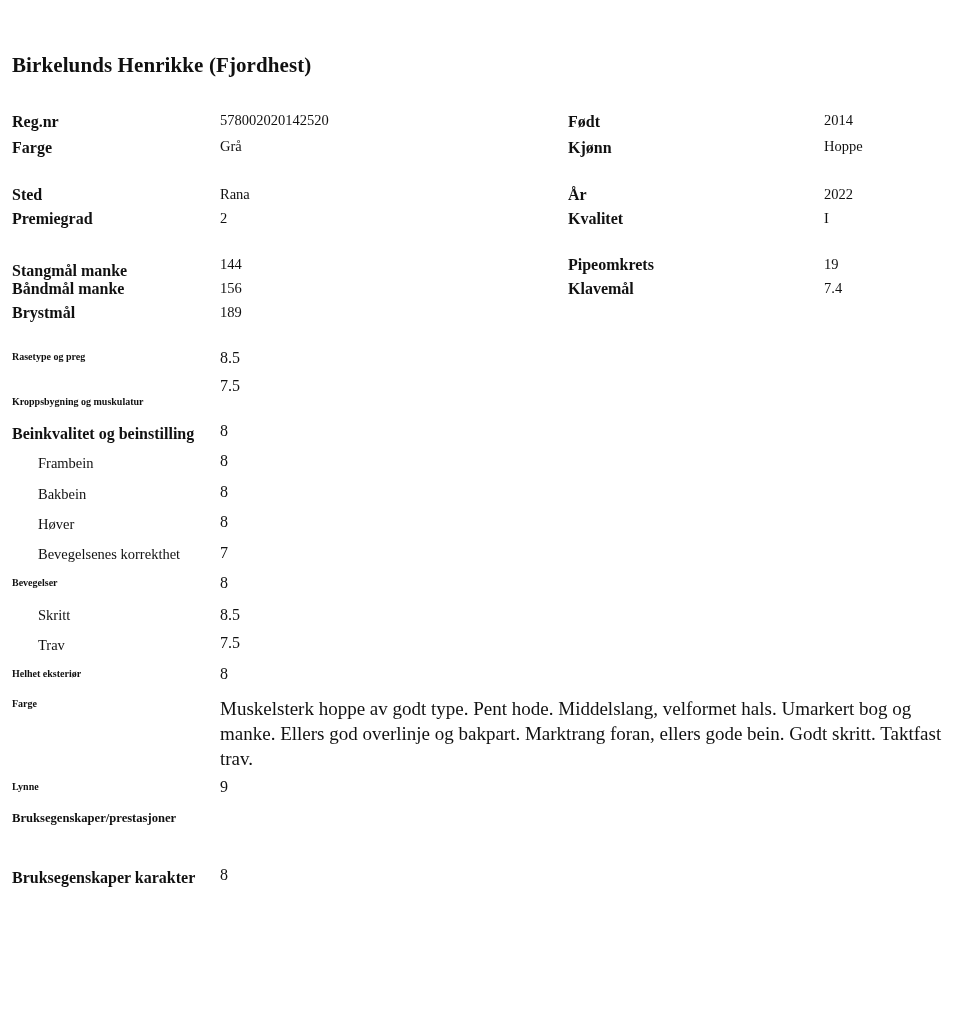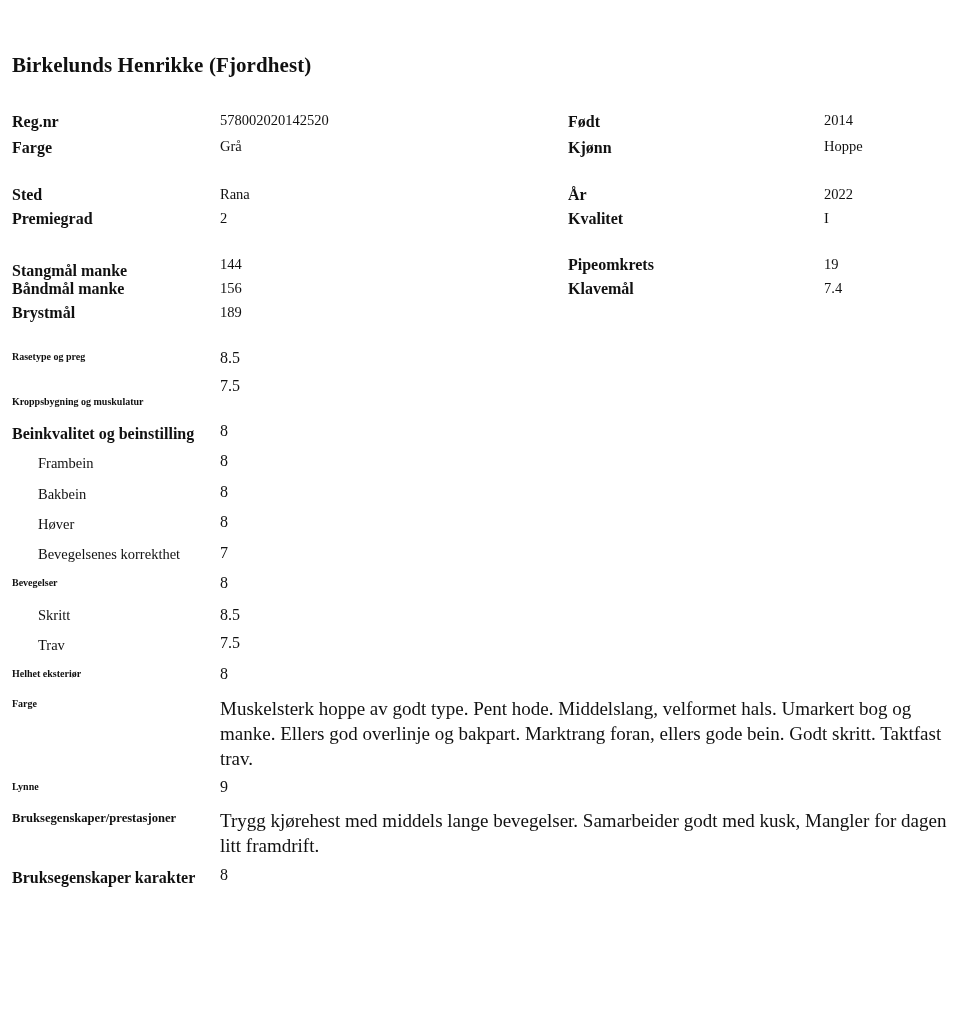--- a/index.html
+++ b/index.html
@@ -165,18 +165,17 @@
   <div class="lbl-score" style="left:12px; top:668px;">Helhet eksteriør</div>
   <div class="val-score" style="left:220px; top:665px;">8</div>
 
   <div class="lbl-score" style="left:12px; top:698px;">Farge</div>
   <div class="para" style="left:220px; top:696px;">Muskelsterk hoppe av godt type. Pent hode. Middelslang, velformet hals. Umarkert bog og manke. Ellers god overlinje og bakpart. Marktrang foran, ellers gode bein. Godt skritt. Taktfast trav.</div>
 
   <div class="lbl-score" style="left:12px; top:781px;">Lynne</div>
   <div class="val-score" style="left:220px; top:778px;">9</div>
 
   <div class="lbl-score squeeze-xs" style="left:12px; top:811px;">Bruksegenskaper/prestasjoner</div>
-  <div class="para" style="left:220px; top:808px;">Trygg kjørehest med middels lange bevegelser. Samarbeider godt med kusk, Mangler for dagen litt framdrift.</div>
 
   <div class="lbl-score squeeze-sm" style="left:12px; top:869px;">Bruksegenskaper karakter</div>
   <div class="val-score" style="left:220px; top:866px;">8</div>
 
 </div>
 
 </body></html>

